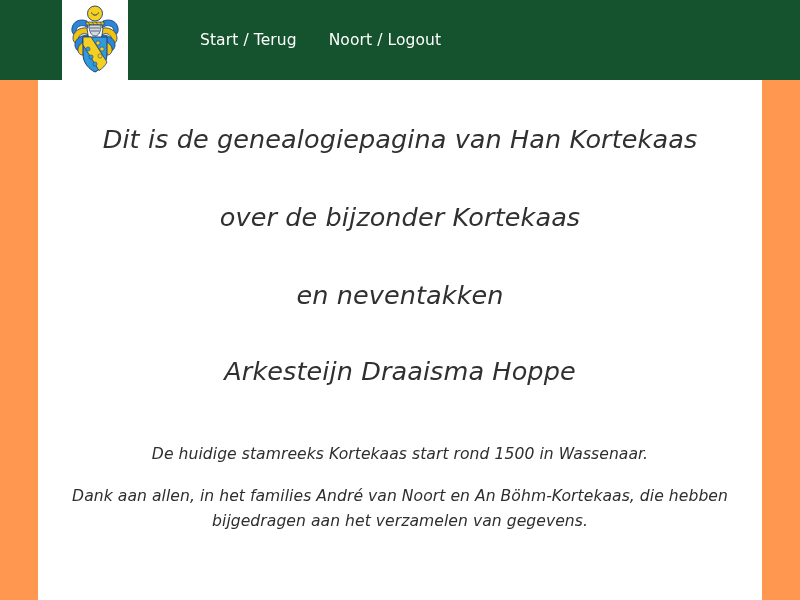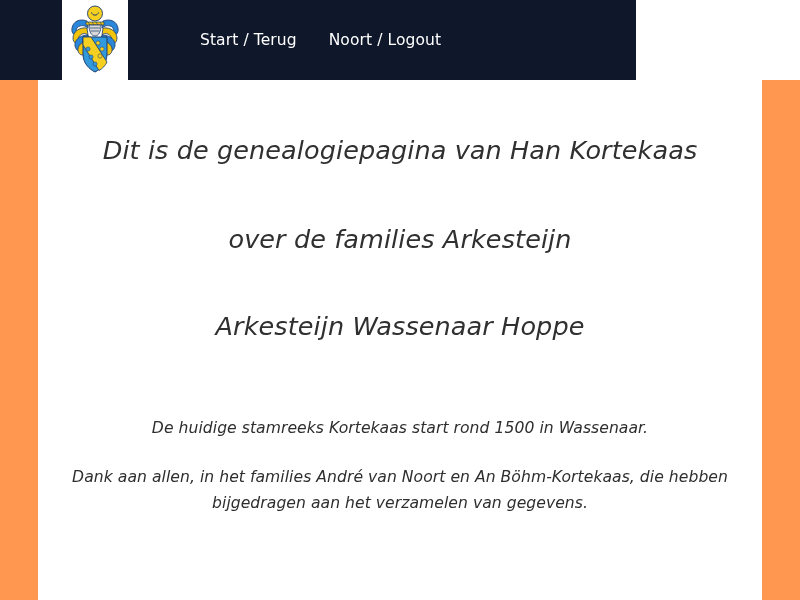--- a/index.html
+++ b/index.html
@@ -33,23 +33,23 @@
     background: #ff9751;
   }
   .side-col.left  { left: 0; }
   .side-col.right { right: 0; }
 
   
   .header {
     position: absolute;
     top: 0;
     left: 0;
-    width: 636px;
+    width: 800px;
     height: 80px;
-    background: #0f172a;
+    background: #14532d;
   }
 
   .logo-box {
     position: absolute;
     left: 62px;
     top: 0;
     width: 66px;
     height: 80px;
     background: #ffffff;
     display: flex;
@@ -95,39 +95,39 @@
     padding-top: 20px;
   }
 
   .heading {
     font-style: italic;
     font-weight: normal;
     color: #303030;
     font-size: 25.5px;
     line-height: 1.18;
     letter-spacing: 0.1px;
-    margin: 15px;
+    margin: 4px;
   }
 
   .h-1 { padding-top: 20px; }
   .h-2 { padding-top: 44px; }
   .h-3 { padding-top: 44px; }
   .h-4 { padding-top: 42px; }
 
   .body-block {
     padding-top: 48px;
   }
 
   .para {
     font-style: italic;
     color: #2e2e2e;
     font-size: 15.6px;
     line-height: 1.62;
     letter-spacing: 0.05px;
-    margin: 12px auto;
+    margin: 4px auto;
     padding-bottom: 6px;
   }
 
   .p-1 { width: 660px; }
   .p-2 { width: 672px; padding-top: 6px; }
   .p-3 { width: 700px; padding-top: 6px; }
 </style>
 </head>
 <body>
 
@@ -182,22 +182,23 @@
       <a class="nav-link" href="#">Start / Terug</a>
       <a class="nav-link" href="#">Noort / Logout</a>
     </div>
 
   </div>
 
   <div class="content">
 
     <div class="headings">
       <p class="heading h-1">Dit is de genealogiepagina van Han Kortekaas</p>
-      <p class="heading h-2">over de families Arkesteijn</p>
-      <p class="heading h-4">Arkesteijn Wassenaar Hoppe</p>
+      <p class="heading h-2">over de bijzonder Kortekaas</p>
+      <p class="heading h-3">en neventakken</p>
+      <p class="heading h-4">Arkesteijn Draaisma Hoppe</p>
     </div>
 
     <div class="body-block">
       <p class="para p-1">De huidige stamreeks Kortekaas start rond 1500 in Wassenaar.</p>
       <p class="para p-2">Dank aan allen, in het families André van Noort en An Böhm-Kortekaas, die hebben bijgedragen aan het verzamelen van gegevens.</p>
     </div>
 
   </div>
 
 </div>

